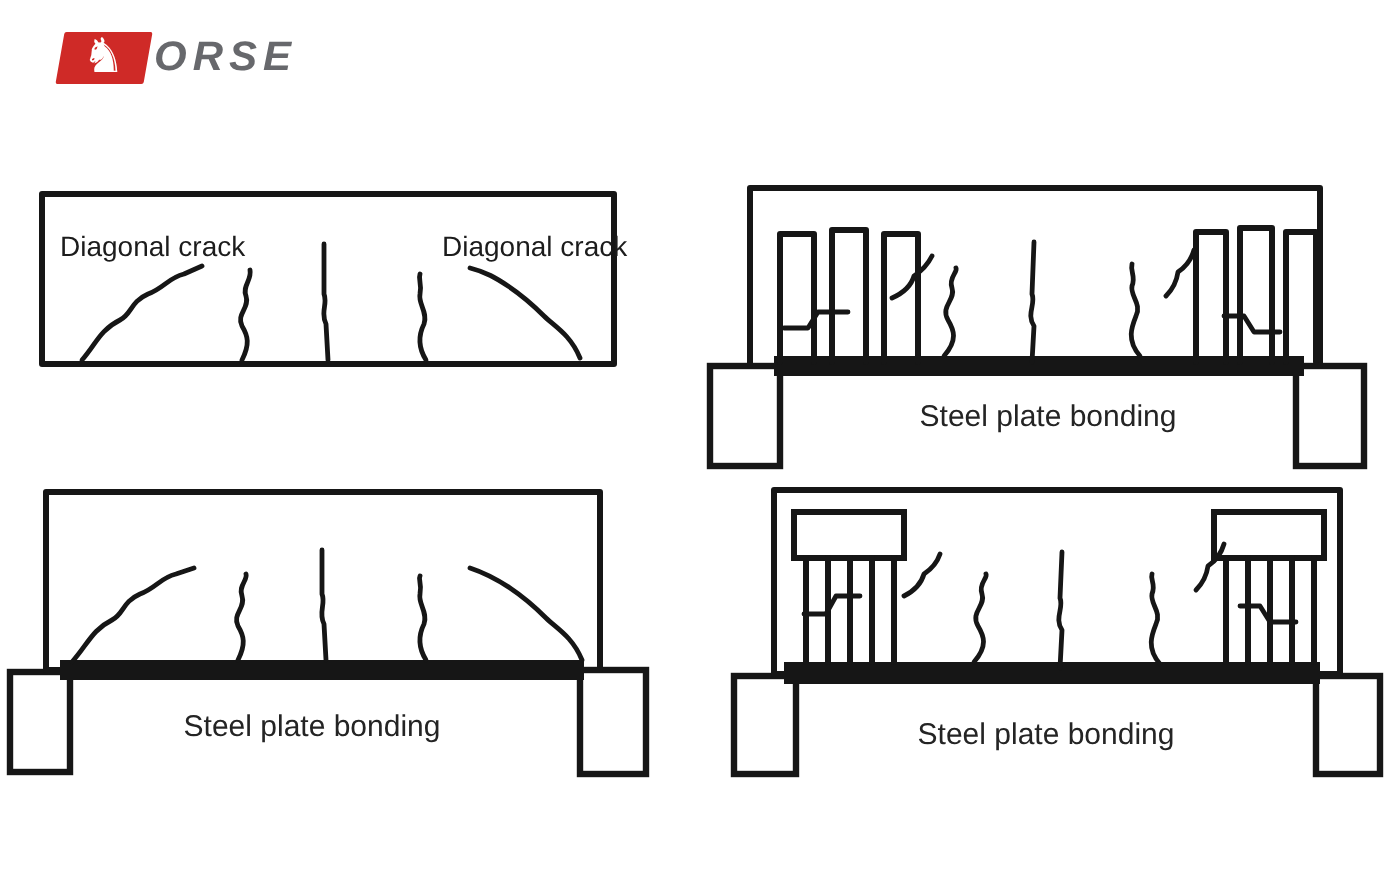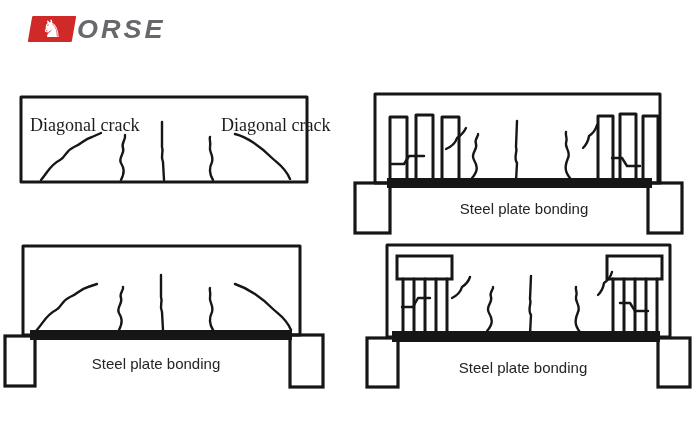--- a/index.html
+++ b/index.html
@@ -10,34 +10,34 @@
   
   #logo{position:absolute;left:30px;top:15px;display:flex;align-items:center;height:28px;}
   .logo-tile{
     width:44px;height:26px;background:#cf2a27;display:flex;align-items:center;justify-content:center;
     transform:skewX(-10deg);border-radius:1px;
   }
   .logo-tile span{
     color:#ffffff;font-size:24px;line-height:24px;transform:skewX(10deg);
   }
   .logo-text{
-    margin-left:3px;font-weight:bold;font-style:italic;font-size:27px;line-height:26px;
+    margin-left:3px;font-weight:bold;font-style:italic;font-size:21px;line-height:26px;
     color:#67686c;letter-spacing:3px;transform:scaleY(0.98);
   }
   
   svg.art{position:absolute;left:0;top:0;}
   .ln{stroke:#161616;fill:none;stroke-linecap:round;stroke-linejoin:round;}
   .beam{stroke-width:3;}
   .crack{stroke-width:2.4;}
   .strap{stroke-width:3;}
   .supp{fill:#ffffff;stroke:#161616;stroke-width:3.2;}
   .plate{fill:#161616;stroke:none;}
   .anchor{fill:#ffffff;stroke:#161616;stroke-width:3;}
   
-  .lbl{position:absolute;font-size:18px;color:#1c1c1c;white-space:nowrap;font-family:Liberation Serif, serif;}
+  .lbl{position:absolute;font-size:14px;color:#1c1c1c;white-space:nowrap;}
   .cap{position:absolute;font-size:15px;color:#242424;width:170px;text-align:center;white-space:nowrap;}
 </style>
 </head>
 <body>
 
 <div id="stage">
 
   <div id="logo">
     <div class="logo-tile">
       <span>♞</span>

